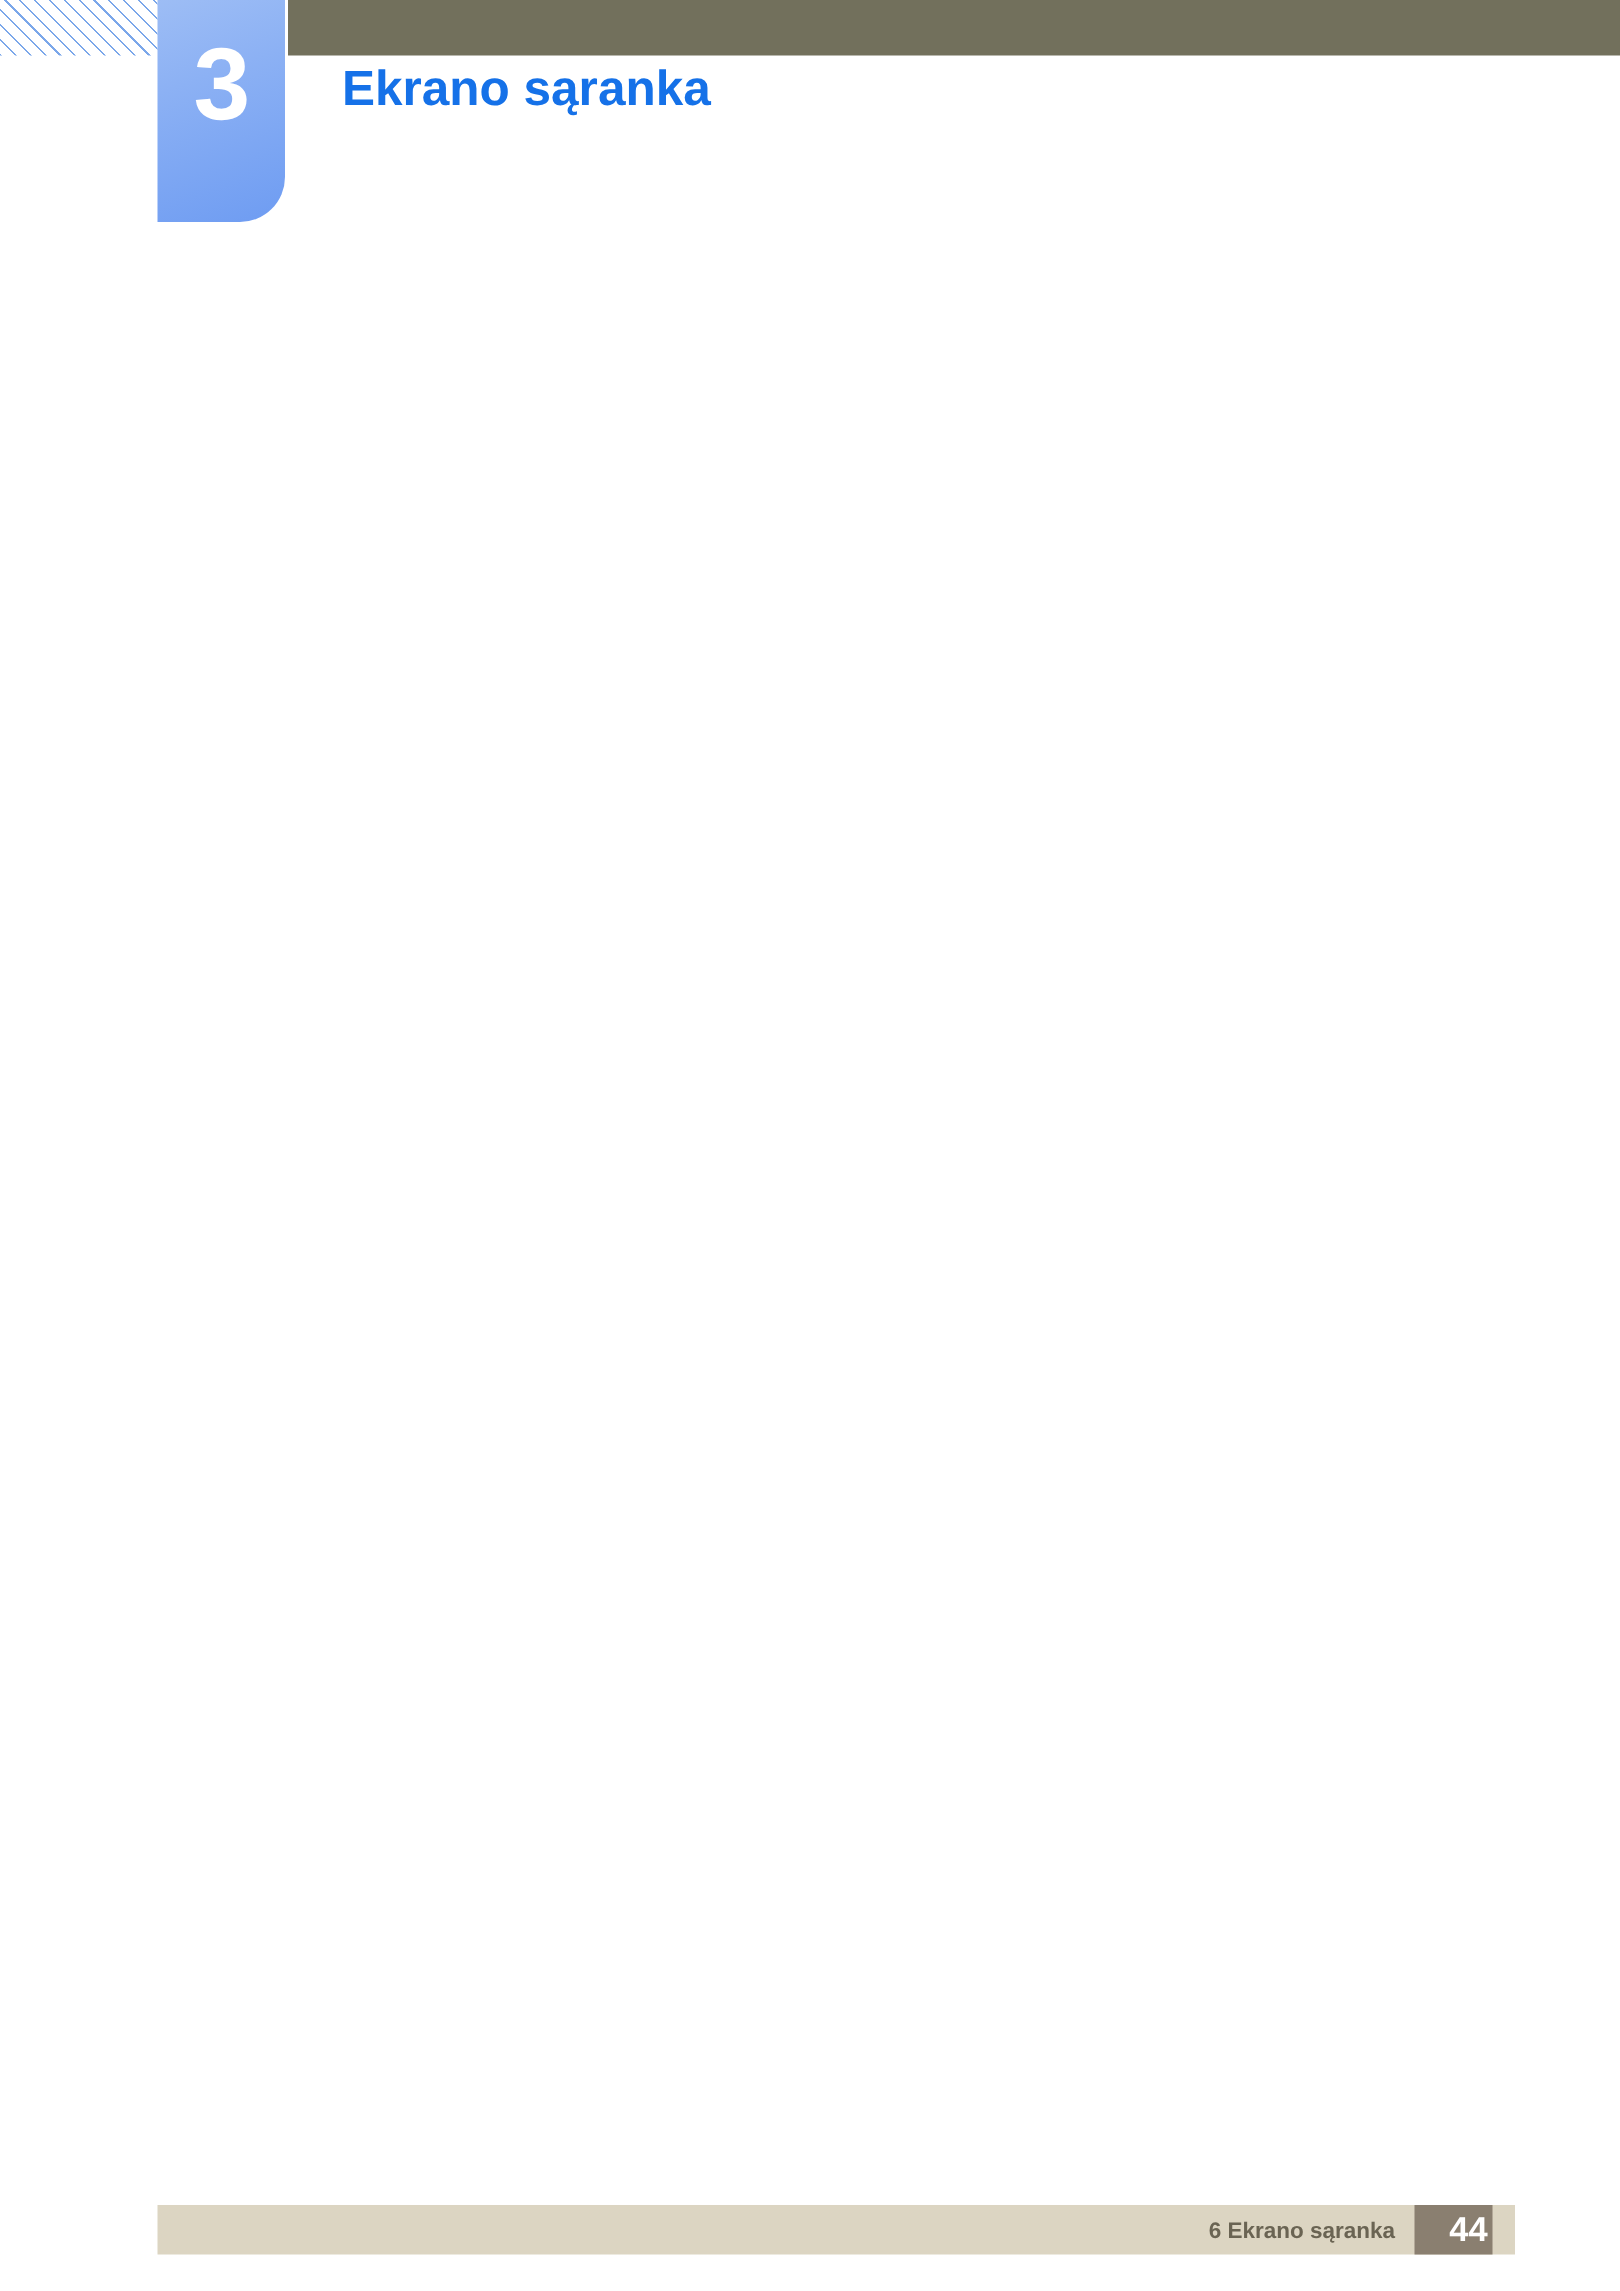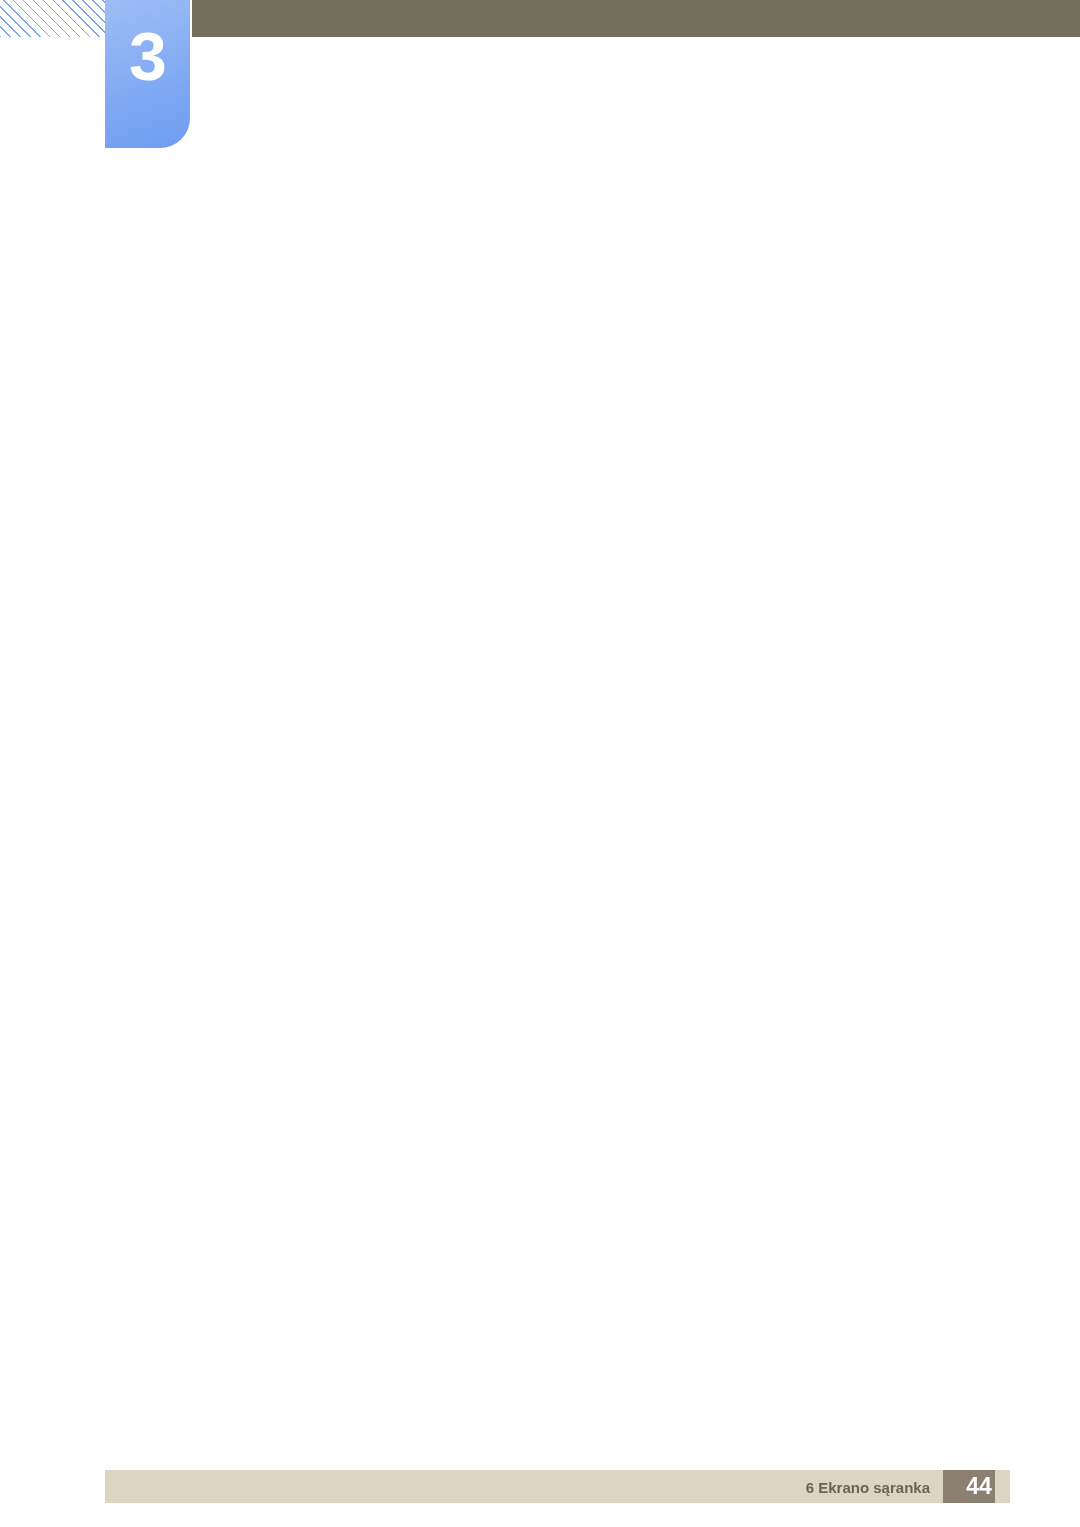--- a/index.html
+++ b/index.html
@@ -27,19 +27,20 @@
 </style>
 </head>
 <body>
 
 <div class="page">
   <div class="hatch"></div>
   <div class="topbar"></div>
   <div class="chapbox">
     <div class="chapnum">3</div>
   </div>
+  <div class="chaptitle">Ekrano sąranka</div>
 
   <div class="footbar"></div>
   <div class="footlabel">6 Ekrano sąranka</div>
   <div class="pagebox">
     <div class="pagenum">44</div>
   </div>
 </div>
 
 </body></html>

